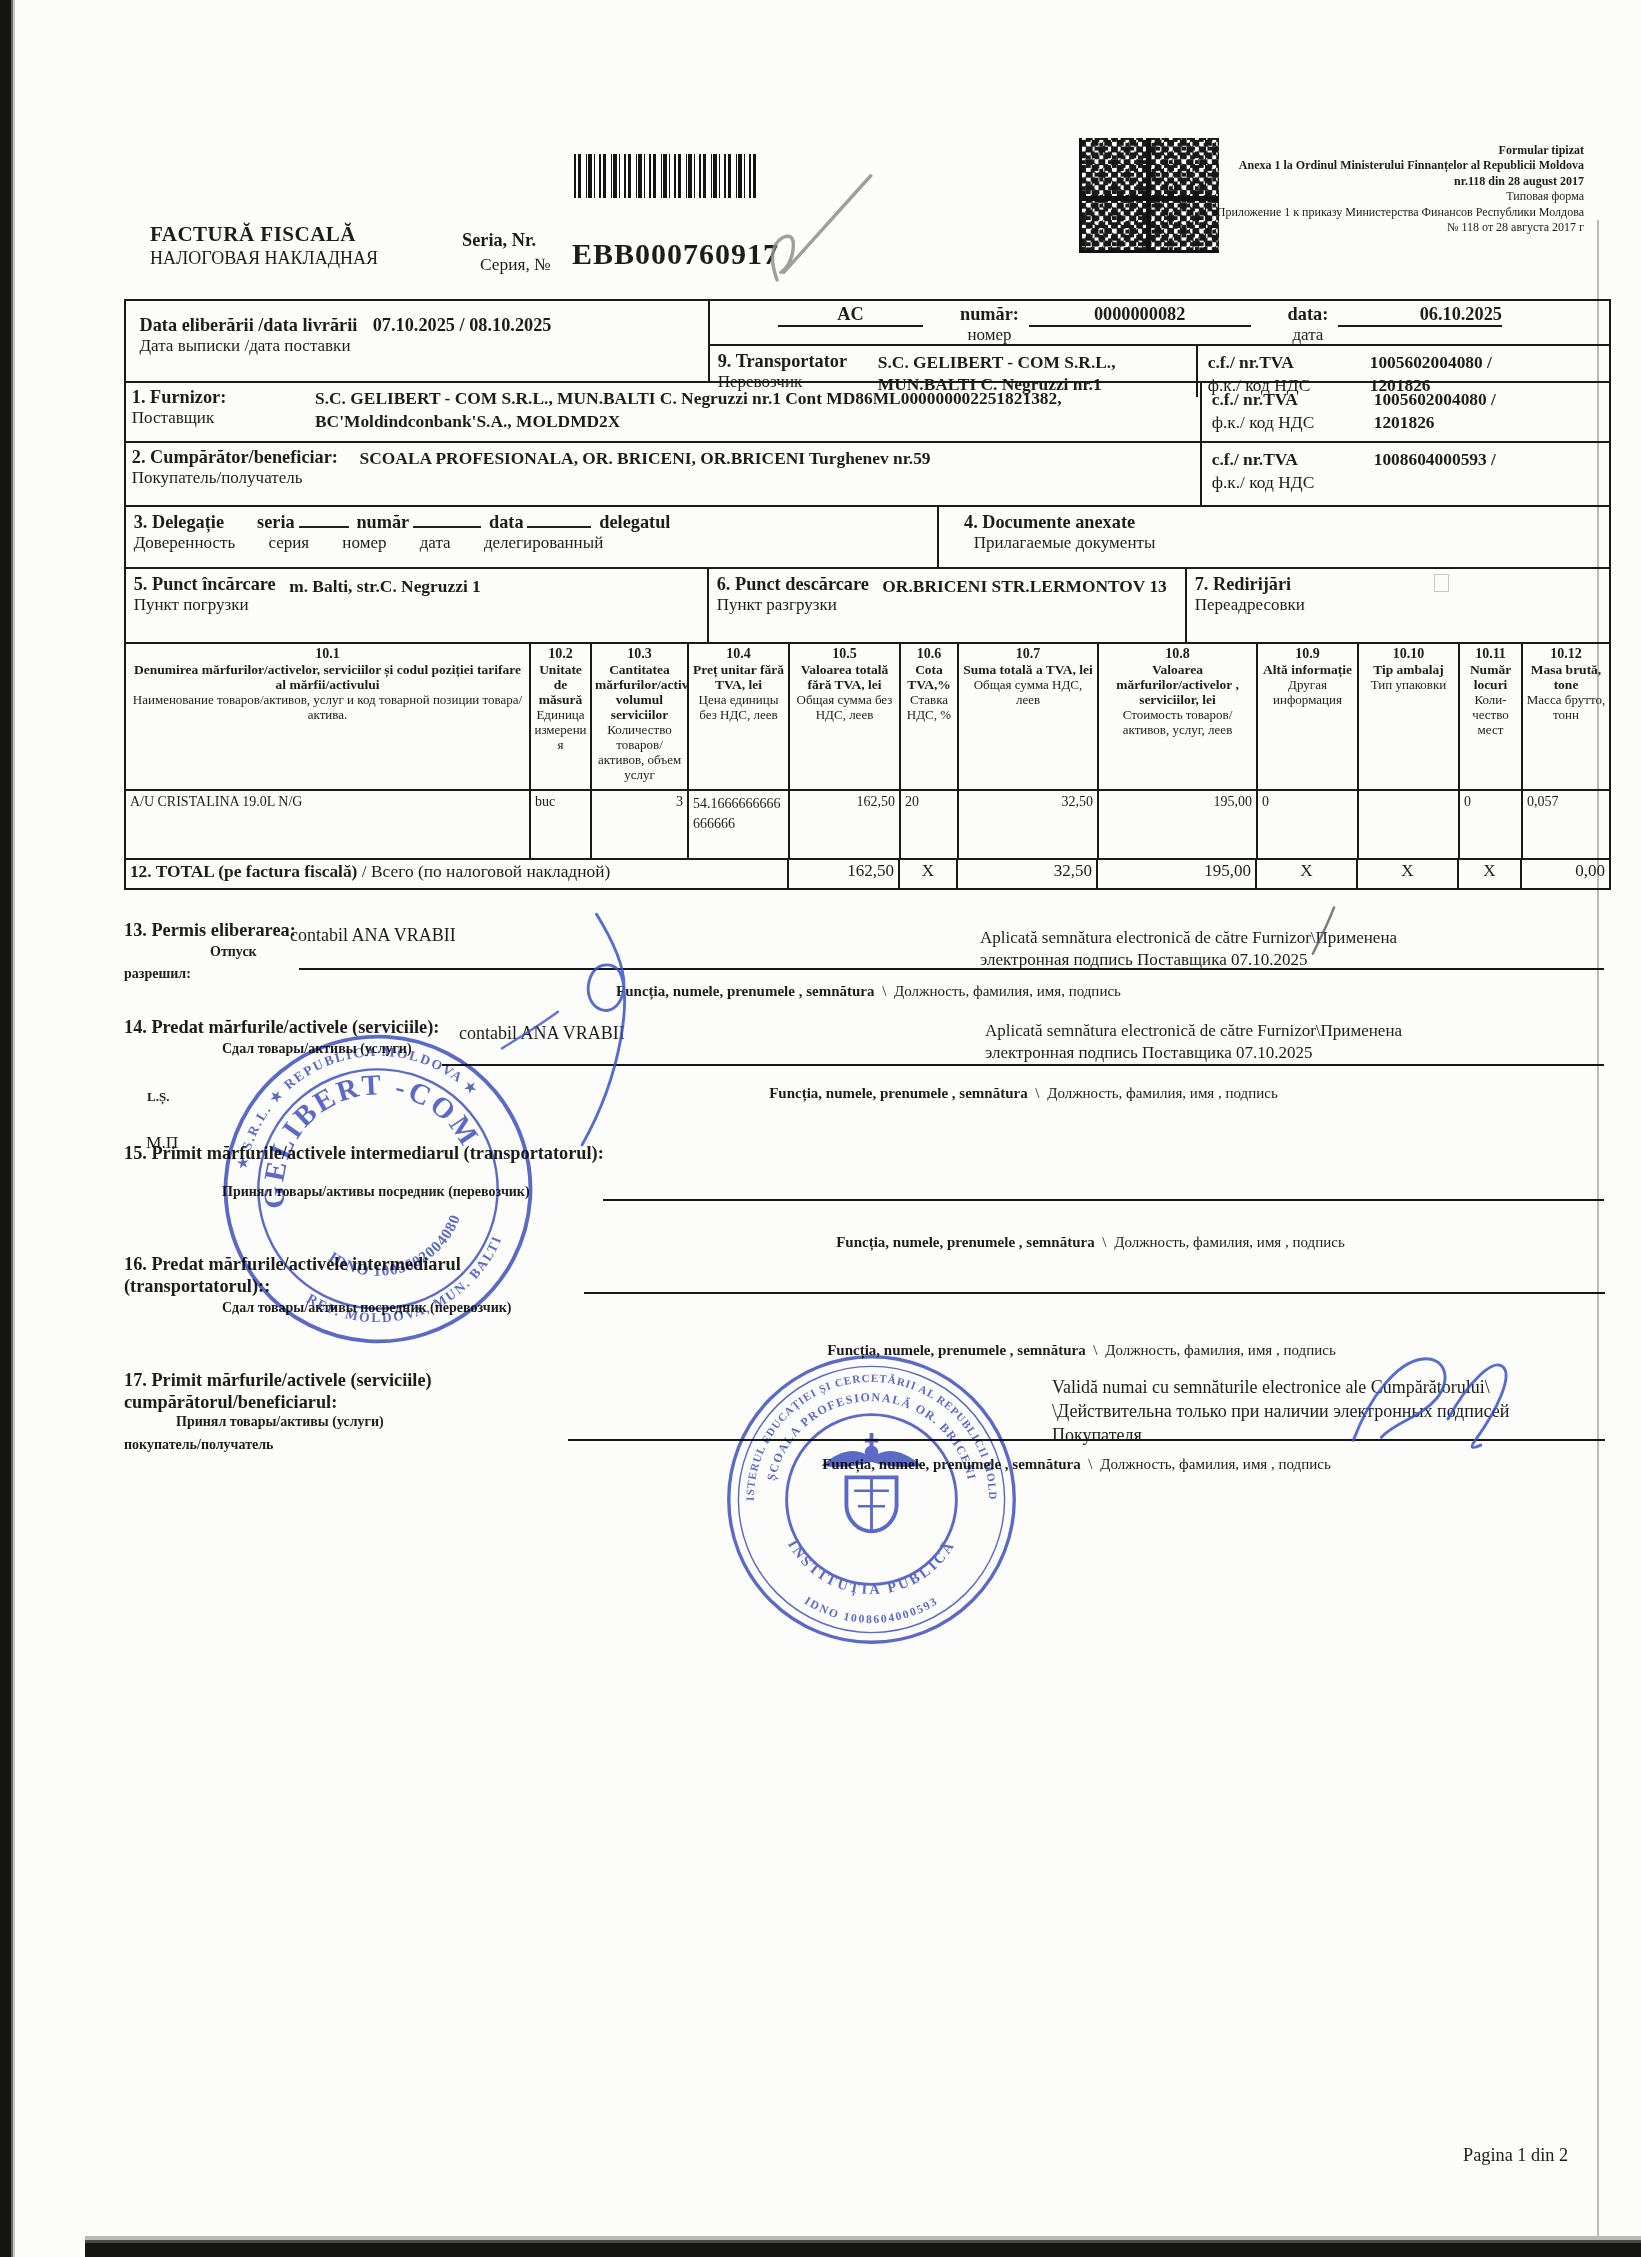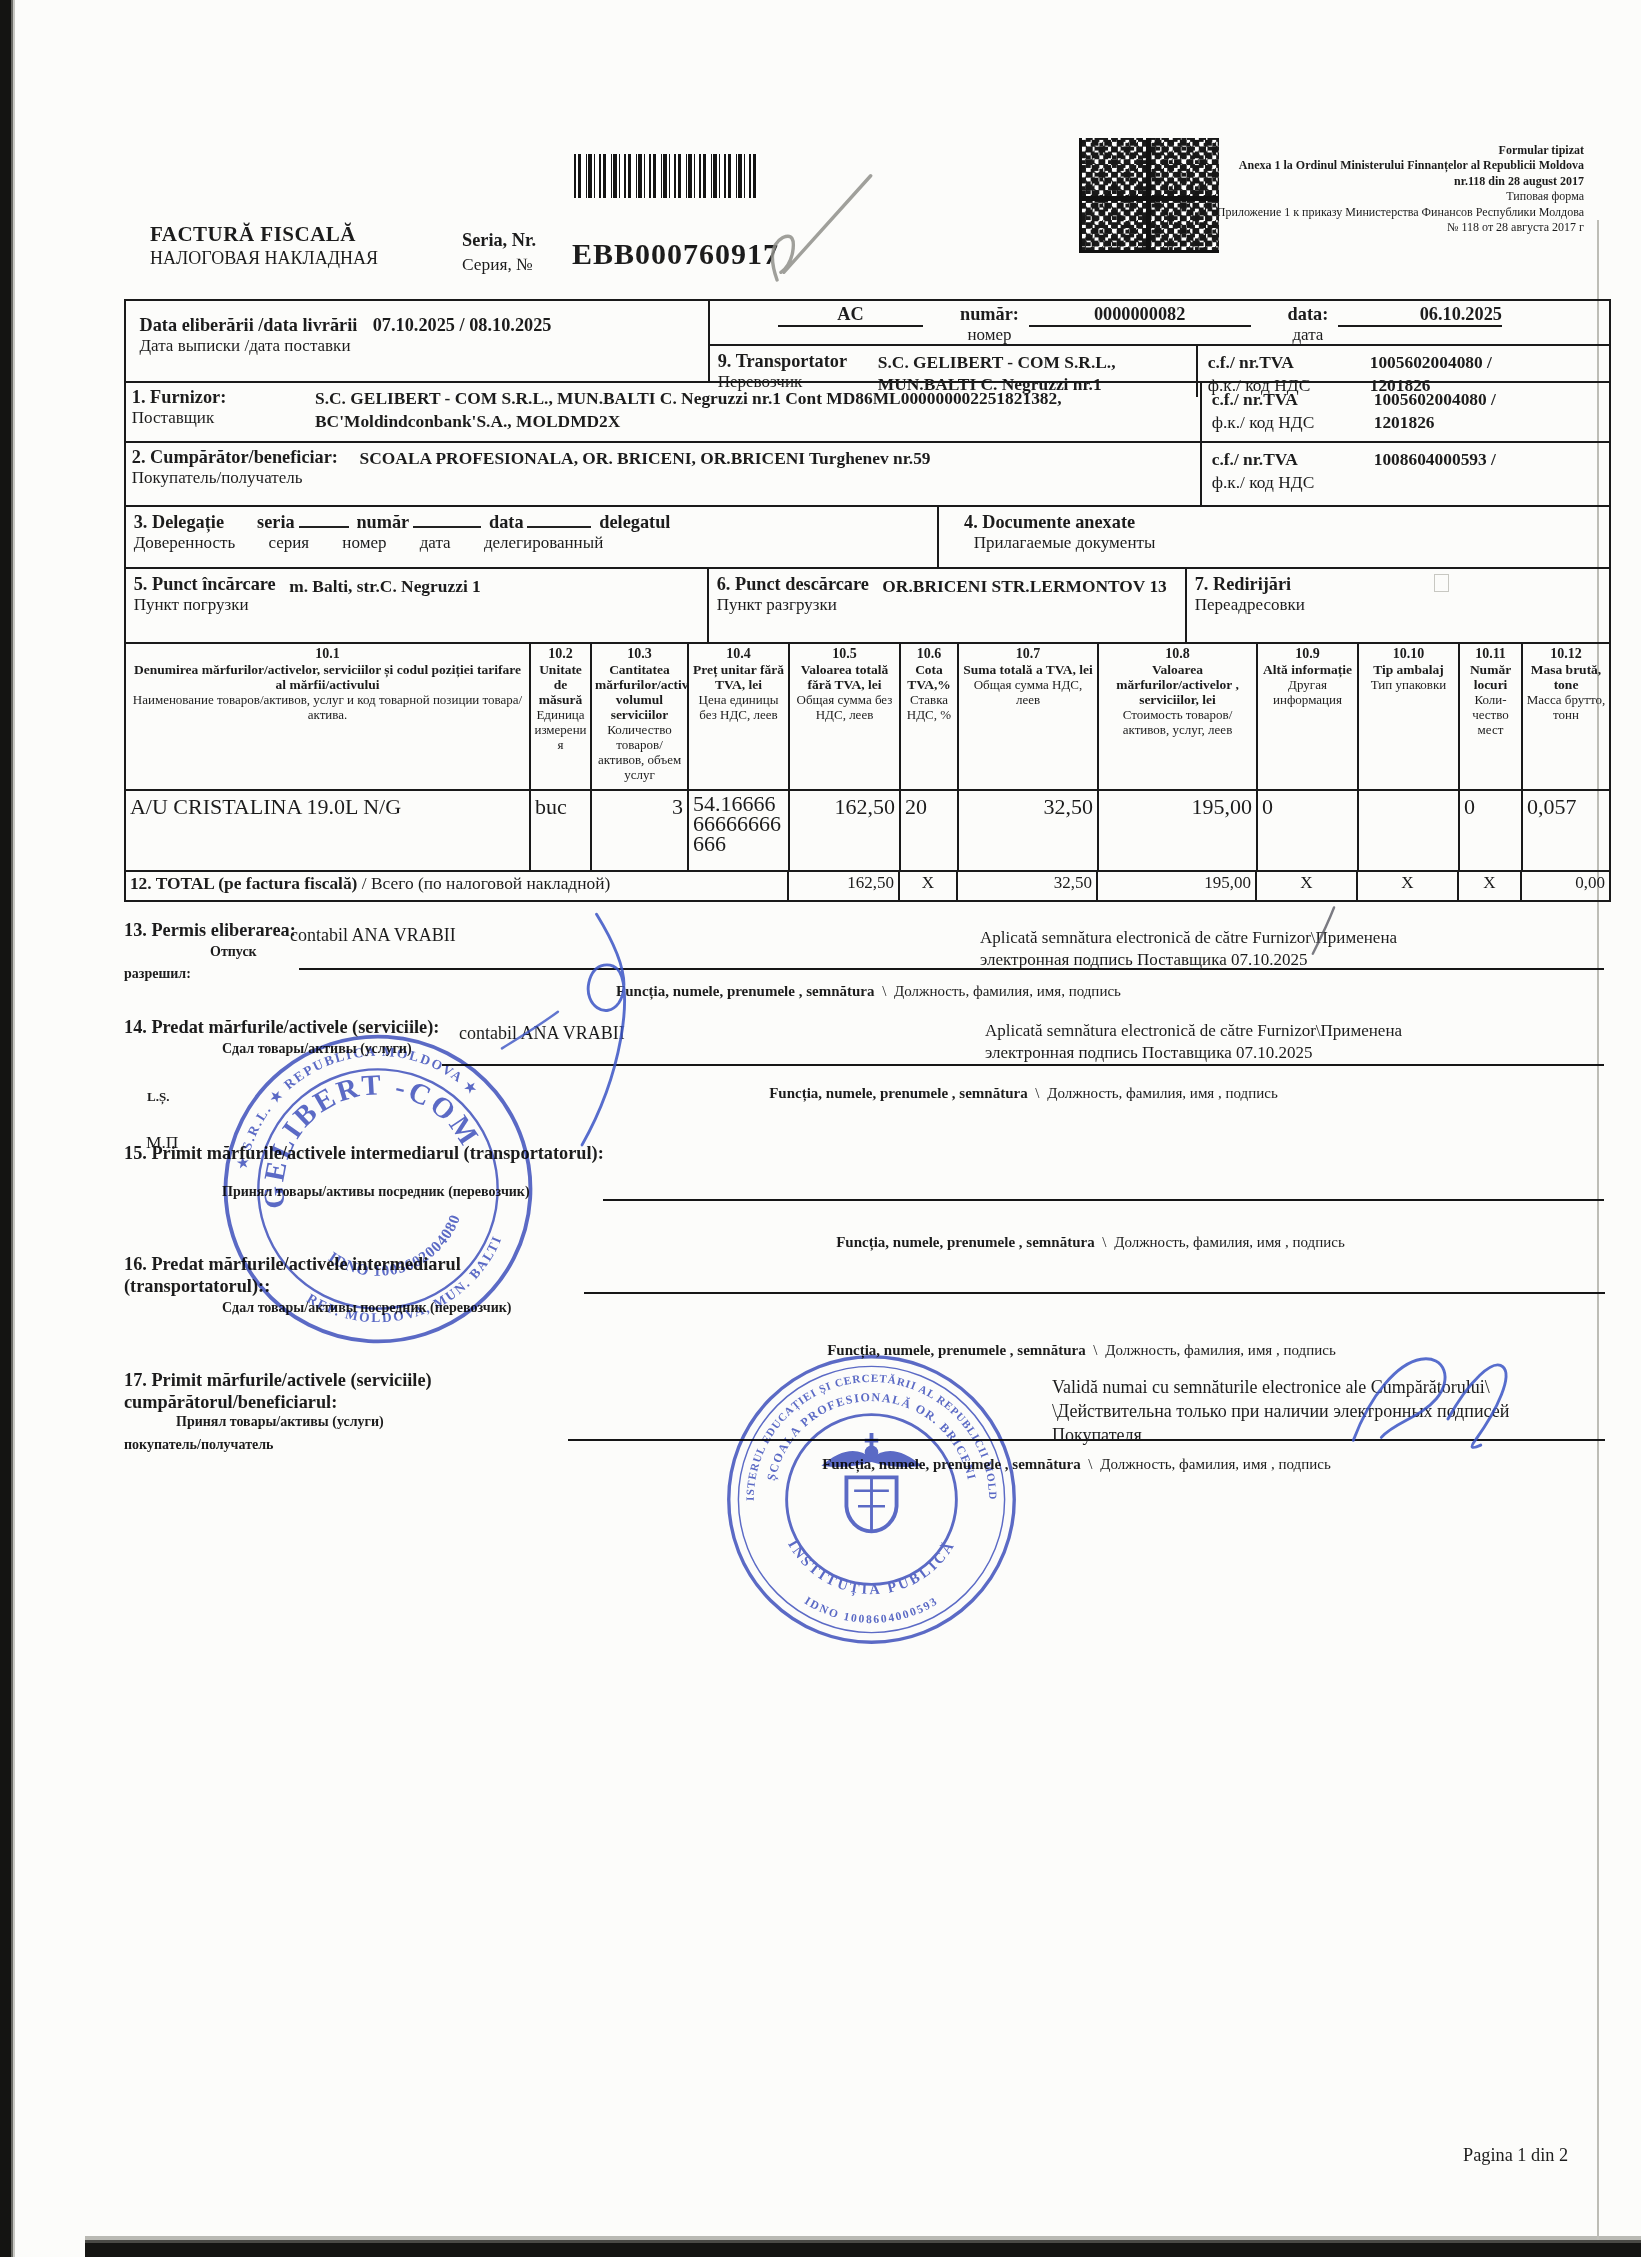--- a/index.html
+++ b/index.html
@@ -8,21 +8,21 @@
   .abs{position:absolute;}
   .b{font-weight:bold;}
   
   #edge-left{left:0;top:0;width:15.4px;height:2257px;background:linear-gradient(90deg,#141412 0 10.6px,#6b6b66 10.6px 13.5px,#c9c9c4 13.5px);}
   #edge-bottom{left:85px;top:2236px;width:1556px;height:21px;background:linear-gradient(0deg,#151513 0 13.5px,#4a4a46 13.5px 17.4px,#b9b9b3 17.4px);}
   #edge-right{left:1597px;top:220px;width:1.9px;height:2020px;background:#bdbdb6;}
   
   #title-ro{left:150px;top:222px;font-size:21px;font-weight:bold;letter-spacing:0.5px;}
   #title-ru{left:150px;top:248px;font-size:18px;}
   #seria-ro{left:462px;top:230px;font-size:18.3px;font-weight:bold;}
-  #seria-ru{left:462px;top:254px;font-size:17.4px;}
+  #seria-ru{left:480px;top:254px;font-size:17.4px;}
   #barcode{left:574px;top:154px;width:185px;height:44px;
      background:repeating-linear-gradient(90deg,#141414 0 1.9px,#fff 1.9px 3.9px,#141414 3.9px 6.8px,#fff 6.8px 11.6px,#141414 11.6px 12.6px,#fff 12.6px 14.5px,#141414 14.5px 18.3px,#fff 18.3px 20px,#141414 20px 21px,#fff 21px 25px);}
   #serial{left:572px;top:237px;font-size:30px;font-weight:bold;letter-spacing:1px;}
   #datamatrix{left:1079px;top:138px;width:137px;height:112px;
      background:
        repeating-conic-gradient(#1a1a1a 0% 25%,rgba(255,255,255,0) 0% 50%) 0px 0px/8.7px 8.7px,
        repeating-conic-gradient(#161616 0% 25%,#ffffff 0% 50%) 3.9px 1.9px/12.6px 12.6px;
      border-left:3.9px solid #111;border-bottom:3.9px solid #111;}
   #datamatrix .dm-v{position:absolute;left:64px;top:0;width:4.8px;height:100%;background:#111;}
   #datamatrix .dm-h{position:absolute;left:0;top:58px;width:100%;height:4.8px;background:#111;}
@@ -81,21 +81,21 @@
   
   .c1{width:403px;} .c2{width:61px;} .c3{width:97px;} .c4{width:101px;} .c5{width:111px;}
   .c6{width:58px;} .c7{width:140px;} .c8{width:159px;} .c9{width:101px;} .c10{width:101px;}
   .c11{width:63px;} .c12{flex:1;}
   #thead{height:147px;}
   #thead>div{border-left:2.4px solid #1a1a1a;padding:1.9px 2.9px;text-align:center;overflow:hidden;}
   #thead>div:first-child{border-left:none;}
   .thn{font-size:14px;font-weight:bold;}
   .thro{font-size:13.5px;font-weight:bold;line-height:15px;}
   .thru{font-size:13px;line-height:15px;overflow-wrap:anywhere;}
-  #tdata{height:81px;font-size:22px;}
+  #tdata{height:69px;font-size:14px;}
   #tdata>div{border-left:2.4px solid #1a1a1a;padding:2.9px 3.9px;overflow:hidden;}
   #tdata>div:first-child{border-left:none;}
   .al{text-align:left;} .ar{text-align:right;} .ac2{text-align:center;}
   .brk{overflow-wrap:anywhere;line-height:20px;}
   #ttotal{height:28px;font-size:17px;}
   #ttotal>div{border-left:2.4px solid #1a1a1a;padding:1px 3.9px;overflow:hidden;}
   #ttotal>div:first-child{border-left:none;}
   .tt-label{width:661px;font-size:17.4px;}
   
   .sec-lbl{font-size:18.3px;font-weight:bold;line-height:22px;}

